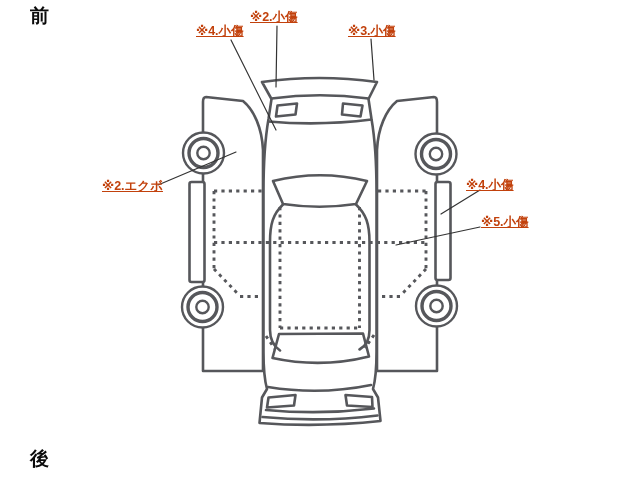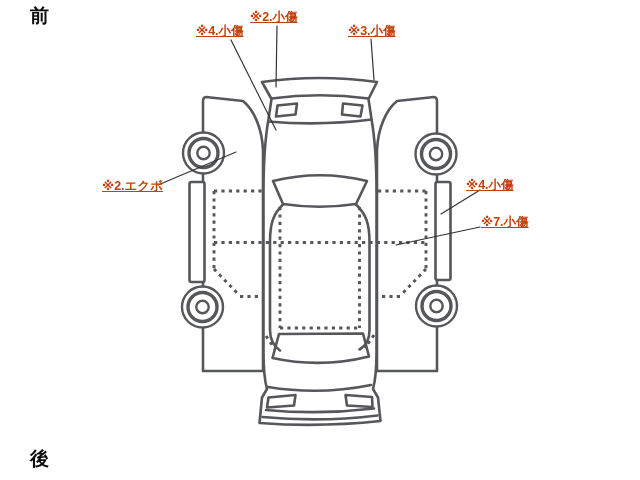--- a/index.html
+++ b/index.html
@@ -111,15 +111,15 @@
     </g>
   </svg>
 
   <div id="front-marker" class="orient">前</div>
   <div id="rear-marker" class="orient">後</div>
 
   <div id="anno-1" class="anno">※4.小傷</div>
   <div id="anno-2" class="anno">※2.小傷</div>
   <div id="anno-3" class="anno">※3.小傷</div>
   <div id="anno-4" class="anno">※4.小傷</div>
-  <div id="anno-5" class="anno">※7.小傷</div>
+  <div id="anno-5" class="anno">※5.小傷</div>
   <div id="anno-6" class="anno">※2.エクボ</div>
 </div>
 
 </body></html>

